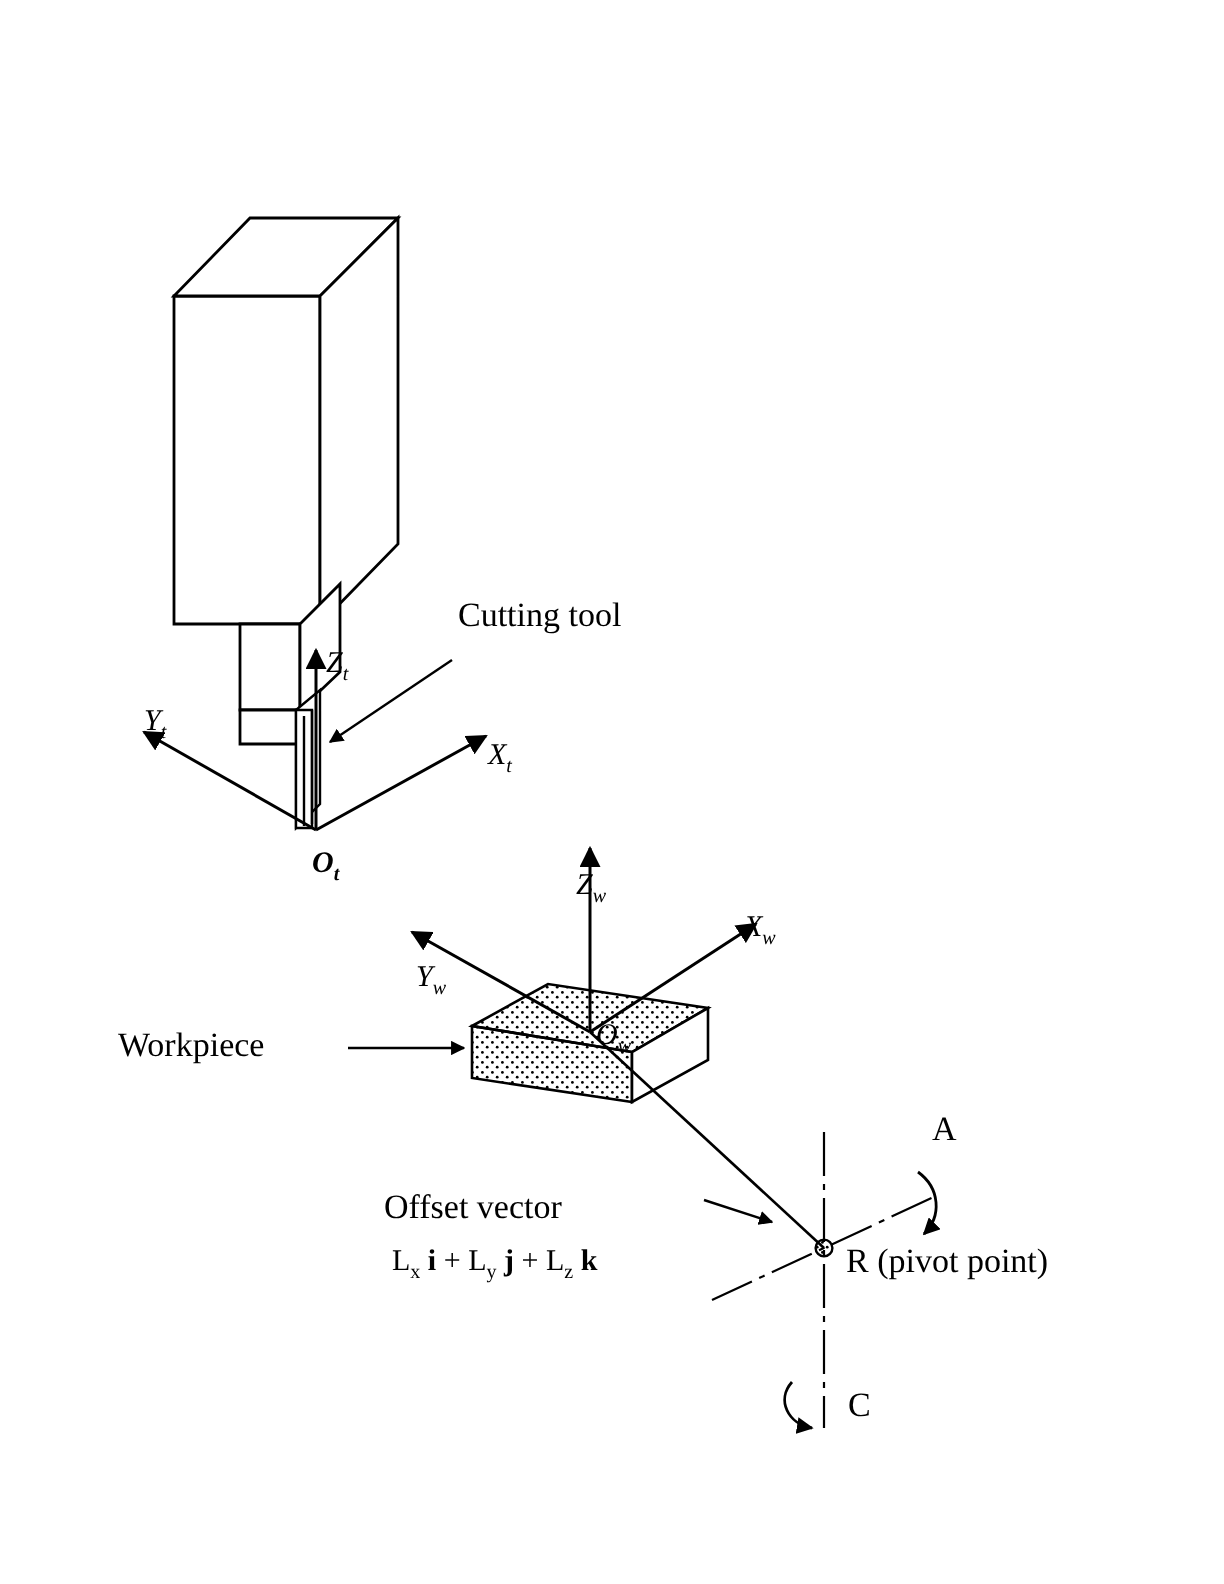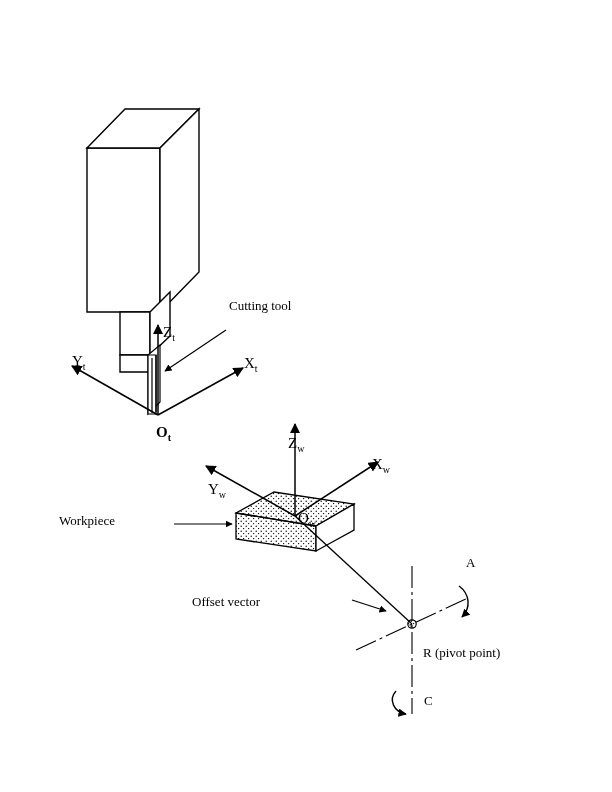--- a/index.html
+++ b/index.html
@@ -24,24 +24,25 @@
     left: 0;
     top: 0;
   }
   .lbl {
     position: absolute;
     white-space: nowrap;
     font-family: "Liberation Serif", serif;
     color: #000;
   }
   .lbl-plain {
-    font-size: 13px;
+    font-size: 17px;
   }
   .lbl-axis {
     font-size: 15px;
+    font-style: italic;
   }
   .sub {
     font-size: 10px;
     vertical-align: sub;
   }
   .bold {
     font-weight: bold;
   }
   .formula {
     font-size: 15px;
@@ -154,21 +155,21 @@
       <path d="M 396,691 C 388,700 394,712 406,714" marker-end="url(#arrowsm)"></path>
     </g>
   </svg>
 
   <div class="lbl lbl-plain" style="left:229px; top:298px;">Cutting tool</div>
 
   <div class="lbl lbl-axis" style="left:163px; top:324px;">
     <span>Z</span><span class="sub">t</span>
   </div>
 
-  <div class="lbl lbl-axis" style="left:244px; top:355px;">
+  <div class="lbl lbl-axis" style="left:244px; top:370px;">
     <span>X</span><span class="sub">t</span>
   </div>
 
   <div class="lbl lbl-axis" style="left:72px; top:353px;">
     <span>Y</span><span class="sub">t</span>
   </div>
 
   <div class="lbl lbl-axis" style="left:156px; top:424px;">
     <span class="bold">O</span><span class="sub bold">t</span>
   </div>
@@ -186,20 +187,30 @@
   </div>
 
   <div class="lbl lbl-axis" style="left:298px; top:510px;">
     <span>O</span><span class="sub">w</span>
   </div>
 
   <div class="lbl lbl-plain" style="left:59px; top:513px;">Workpiece</div>
 
   <div class="lbl lbl-plain" style="left:192px; top:594px;">Offset vector</div>
 
-
-  <div class="lbl lbl-plain" style="left:423px; top:645px;text-align:center;">R (pivot point)</div>
+  <div class="lbl formula" style="left:196px; top:623px;">
+    <span>L</span><span class="sub">x</span>
+    <span class="bold">i</span>
+    <span>+</span>
+    <span>L</span><span class="sub">y</span>
+    <span class="bold">j</span>
+    <span>+</span>
+    <span>L</span><span class="sub">z</span>
+    <span class="bold">k</span>
+  </div>
+
+  <div class="lbl lbl-plain" style="left:423px; top:621px;text-align:center;">R (pivot point)</div>
 
   <div class="lbl lbl-plain" style="left:466px; top:555px;">A</div>
 
   <div class="lbl lbl-plain" style="left:424px; top:693px;">C</div>
 
 </div>
 
 </body></html>

